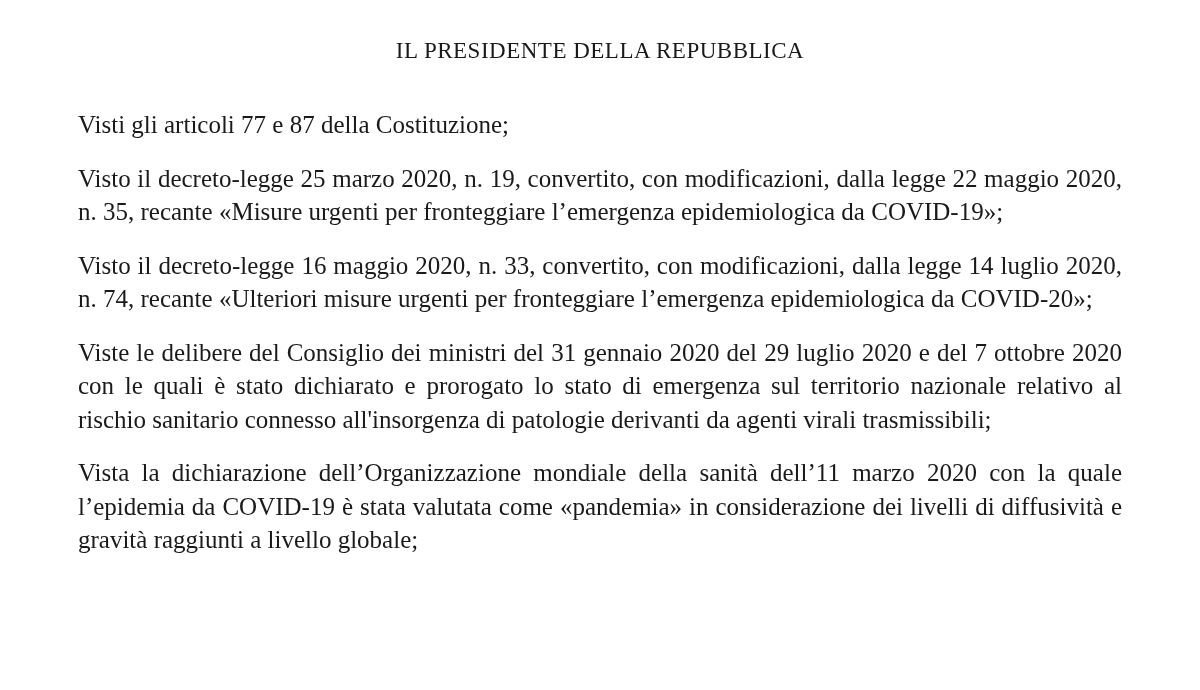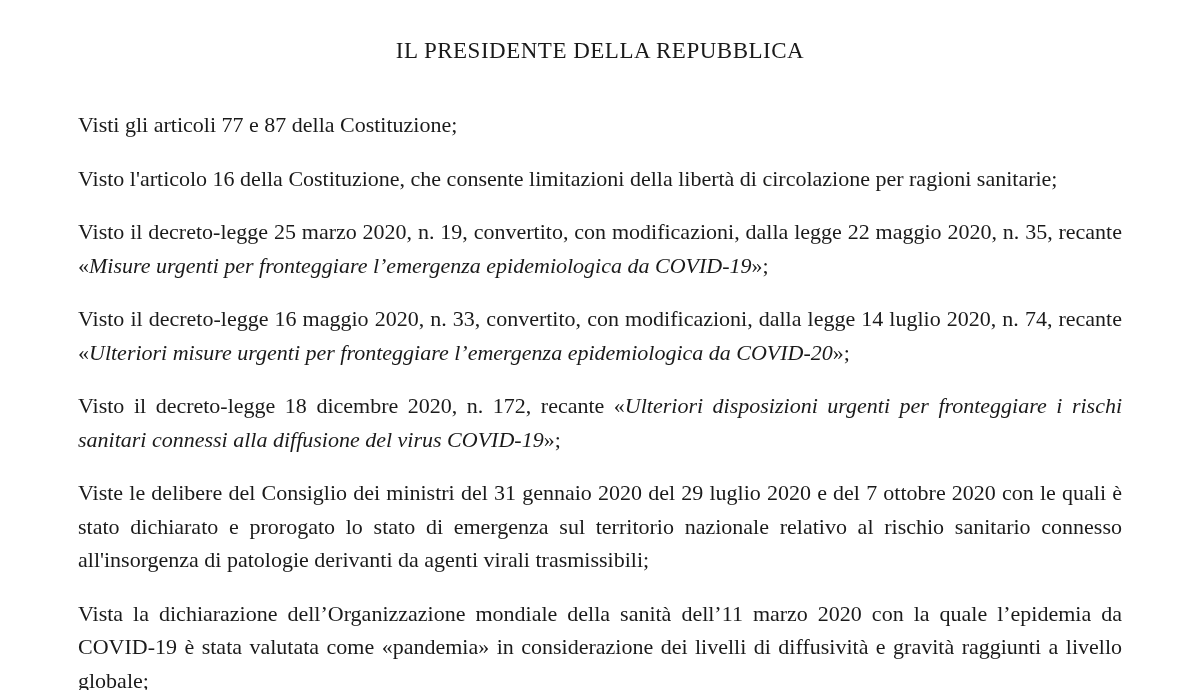--- a/index.html
+++ b/index.html
@@ -34,43 +34,40 @@
   }
   .body-block {
     margin: 0;
     padding: 0 78px 0 78px;
     margin-top: 44px;
   }
   p.para {
     margin: 0 0 20px 0;
     text-align: justify;
     text-justify: inter-word;
-    font-size: 22px;
+    font-size: 25px;
     line-height: 33.5px;
     color: #1a1a1a;
     -webkit-hyphens: none;
     hyphens: none;
   }
   p.para:last-child {
     margin-bottom: 0;
   }
   p.para .it {
-    font-style: italic;
   }
 </style>
 </head>
 <body>
 
 <div class="page">
 
   <h1 class="doc-title">IL PRESIDENTE DELLA REPUBBLICA</h1>
 
   <div class="body-block">
       <p class="para"><span>Visti gli articoli 77 e 87 della Costituzione;</span></p>
-      <p class="para"><span>Visto l'articolo 16 della Costituzione, che consente limitazioni della libertà di circolazione per ragioni sanitarie;</span></p>
       <p class="para"><span>Visto il decreto-legge 25 marzo 2020, n. 19, convertito, con modificazioni, dalla legge 22 maggio 2020, n. 35, recante «</span><span class="it">Misure urgenti per fronteggiare l’emergenza epidemiologica da COVID-19</span><span>»;</span></p>
       <p class="para"><span>Visto il decreto-legge 16 maggio 2020, n. 33, convertito, con modificazioni, dalla legge 14 luglio 2020, n. 74, recante «</span><span class="it">Ulteriori misure urgenti per fronteggiare l’emergenza epidemiologica da COVID-20</span><span>»;</span></p>
-      <p class="para"><span>Visto il decreto-legge 18 dicembre 2020, n. 172, recante «</span><span class="it">Ulteriori disposizioni urgenti per fronteggiare i rischi sanitari connessi alla diffusione del virus COVID-19</span><span>»;</span></p>
       <p class="para"><span>Viste le delibere del Consiglio dei ministri del 31 gennaio 2020 del 29 luglio 2020 e del 7 ottobre 2020 con le quali è stato dichiarato e prorogato lo stato di emergenza sul territorio nazionale relativo al rischio sanitario connesso all'insorgenza di patologie derivanti da agenti virali trasmissibili;</span></p>
       <p class="para"><span>Vista la dichiarazione dell’Organizzazione mondiale della sanità dell’11 marzo 2020 con la quale l’epidemia da COVID-19 è stata valutata come «pandemia» in considerazione dei livelli di diffusività e gravità raggiunti a livello globale;</span></p>
     </div>
 
 </div>
 
 </body></html>

